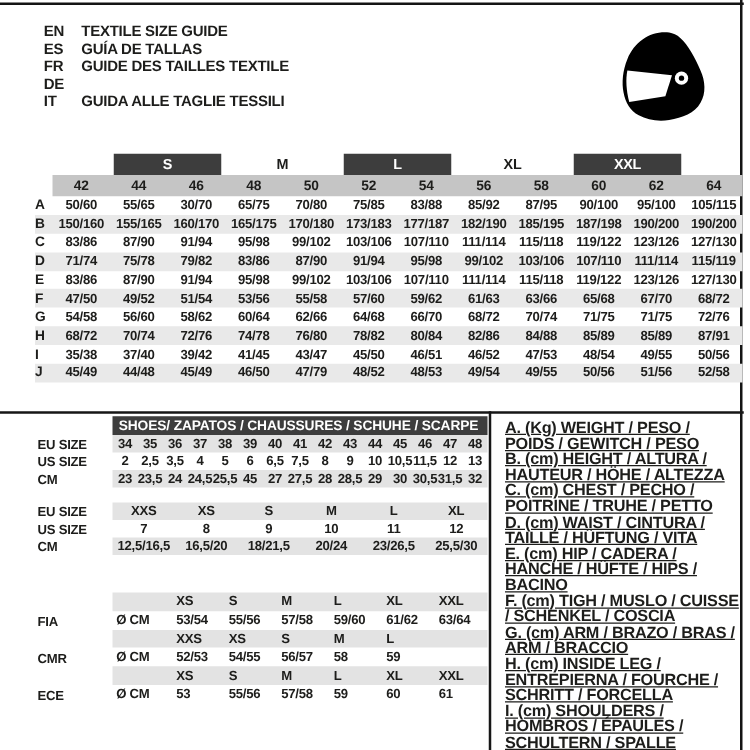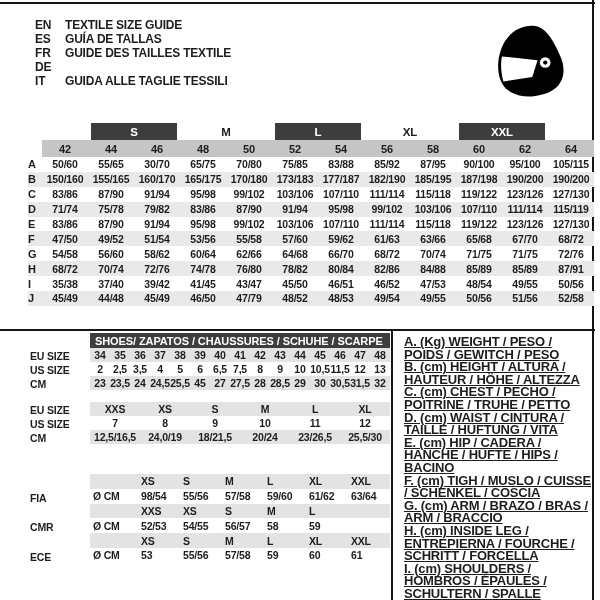--- a/index.html
+++ b/index.html
@@ -381,21 +381,21 @@
             <div class="scell">9</div>
             <div class="scell">10</div>
             <div class="scell">11</div>
             <div class="scell">12</div>
           </div>
         </div>
         <div class="srow gray">
           <div class="srow-label">CM</div>
           <div class="srow-content">
             <div class="scell">12,5/16,5</div>
-            <div class="scell">24,0/19</div>
+            <div class="scell">16,5/20</div>
             <div class="scell">18/21,5</div>
             <div class="scell">20/24</div>
             <div class="scell">23/26,5</div>
             <div class="scell">25,5/30</div>
           </div>
         </div>
       </div>
   </div>
 
   <div id="helmet-table" class="subtable helmetT">
@@ -409,21 +409,21 @@
             <div class="scell">M</div>
             <div class="scell">L</div>
             <div class="scell">XL</div>
             <div class="scell">XXL</div>
           </div>
         </div>
         <div class="srow">
           <div class="srow-label">FIA</div>
           <div class="srow-content">
             <div class="scell">Ø CM</div>
-            <div class="scell">98/54</div>
+            <div class="scell">53/54</div>
             <div class="scell">55/56</div>
             <div class="scell">57/58</div>
             <div class="scell">59/60</div>
             <div class="scell">61/62</div>
             <div class="scell">63/64</div>
           </div>
         </div>
         <div class="srow gray">
           <div class="srow-label"></div>
           <div class="srow-content">

